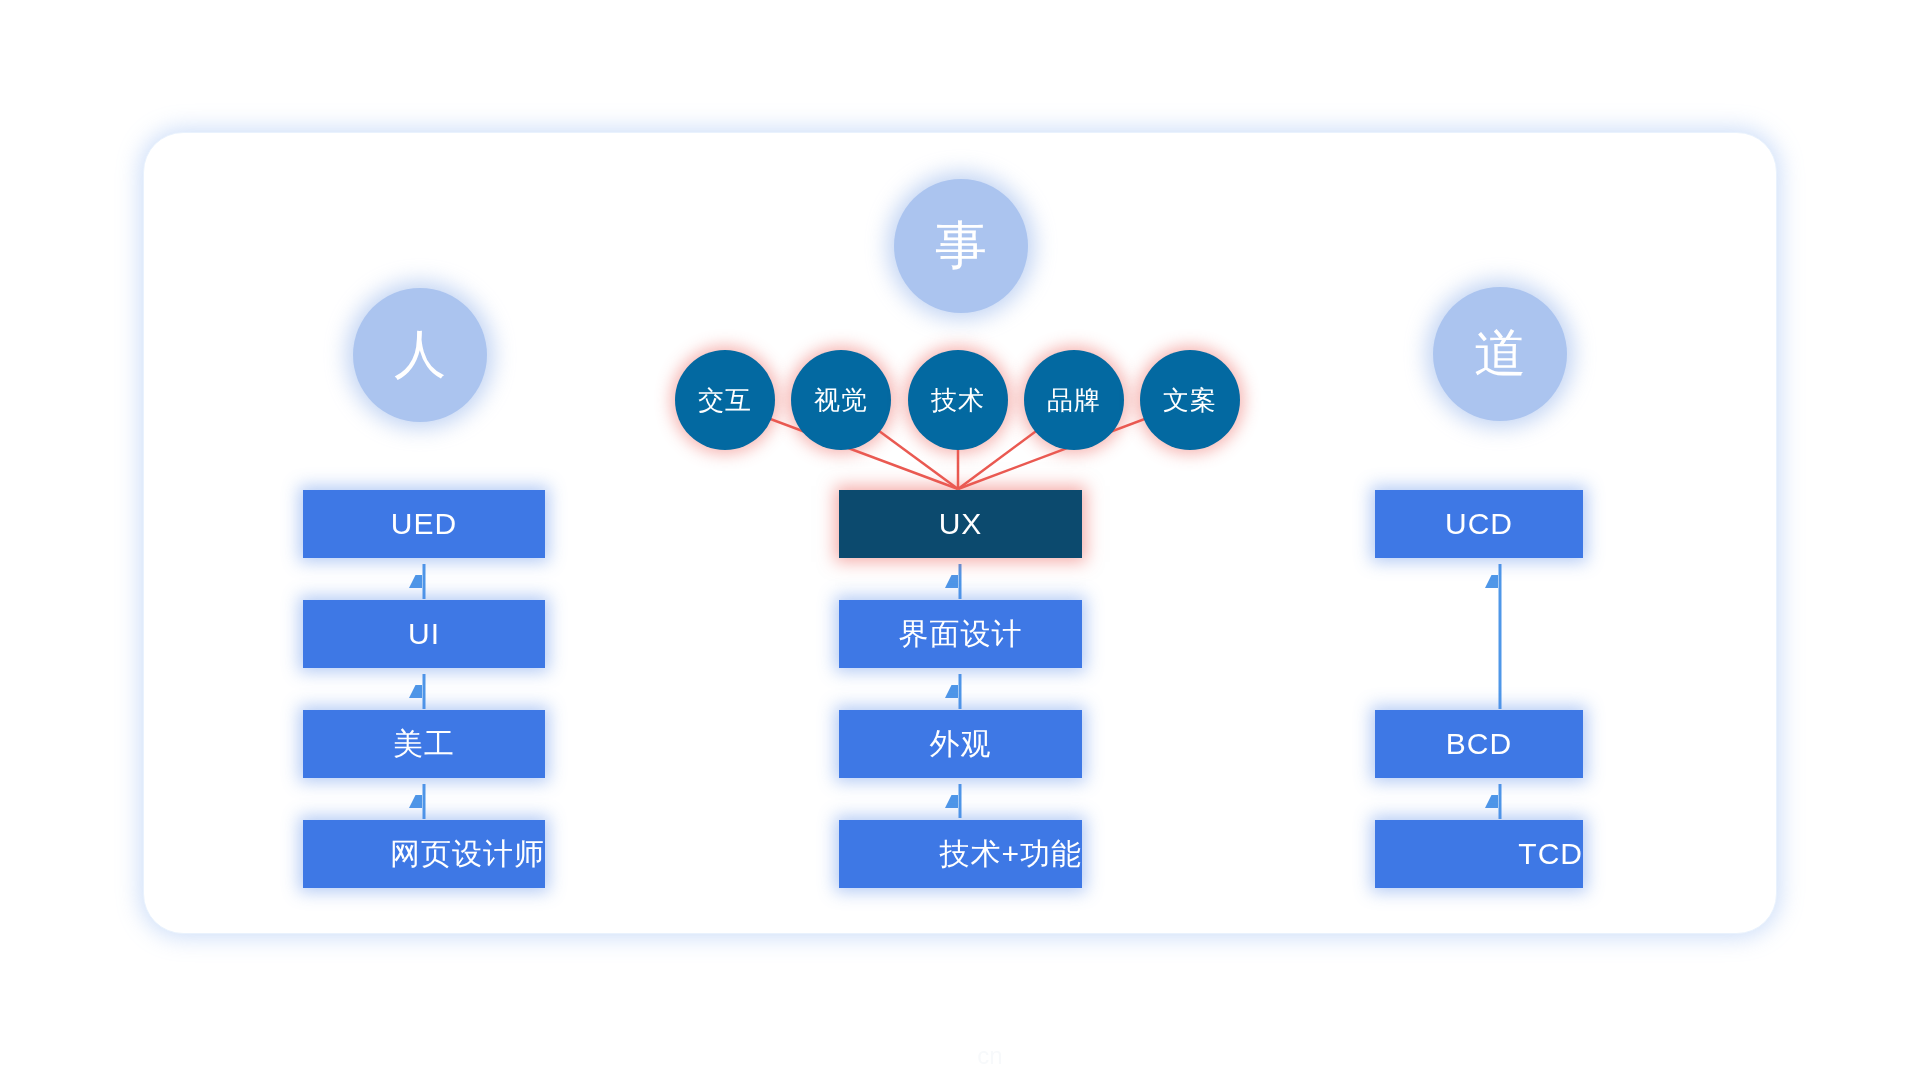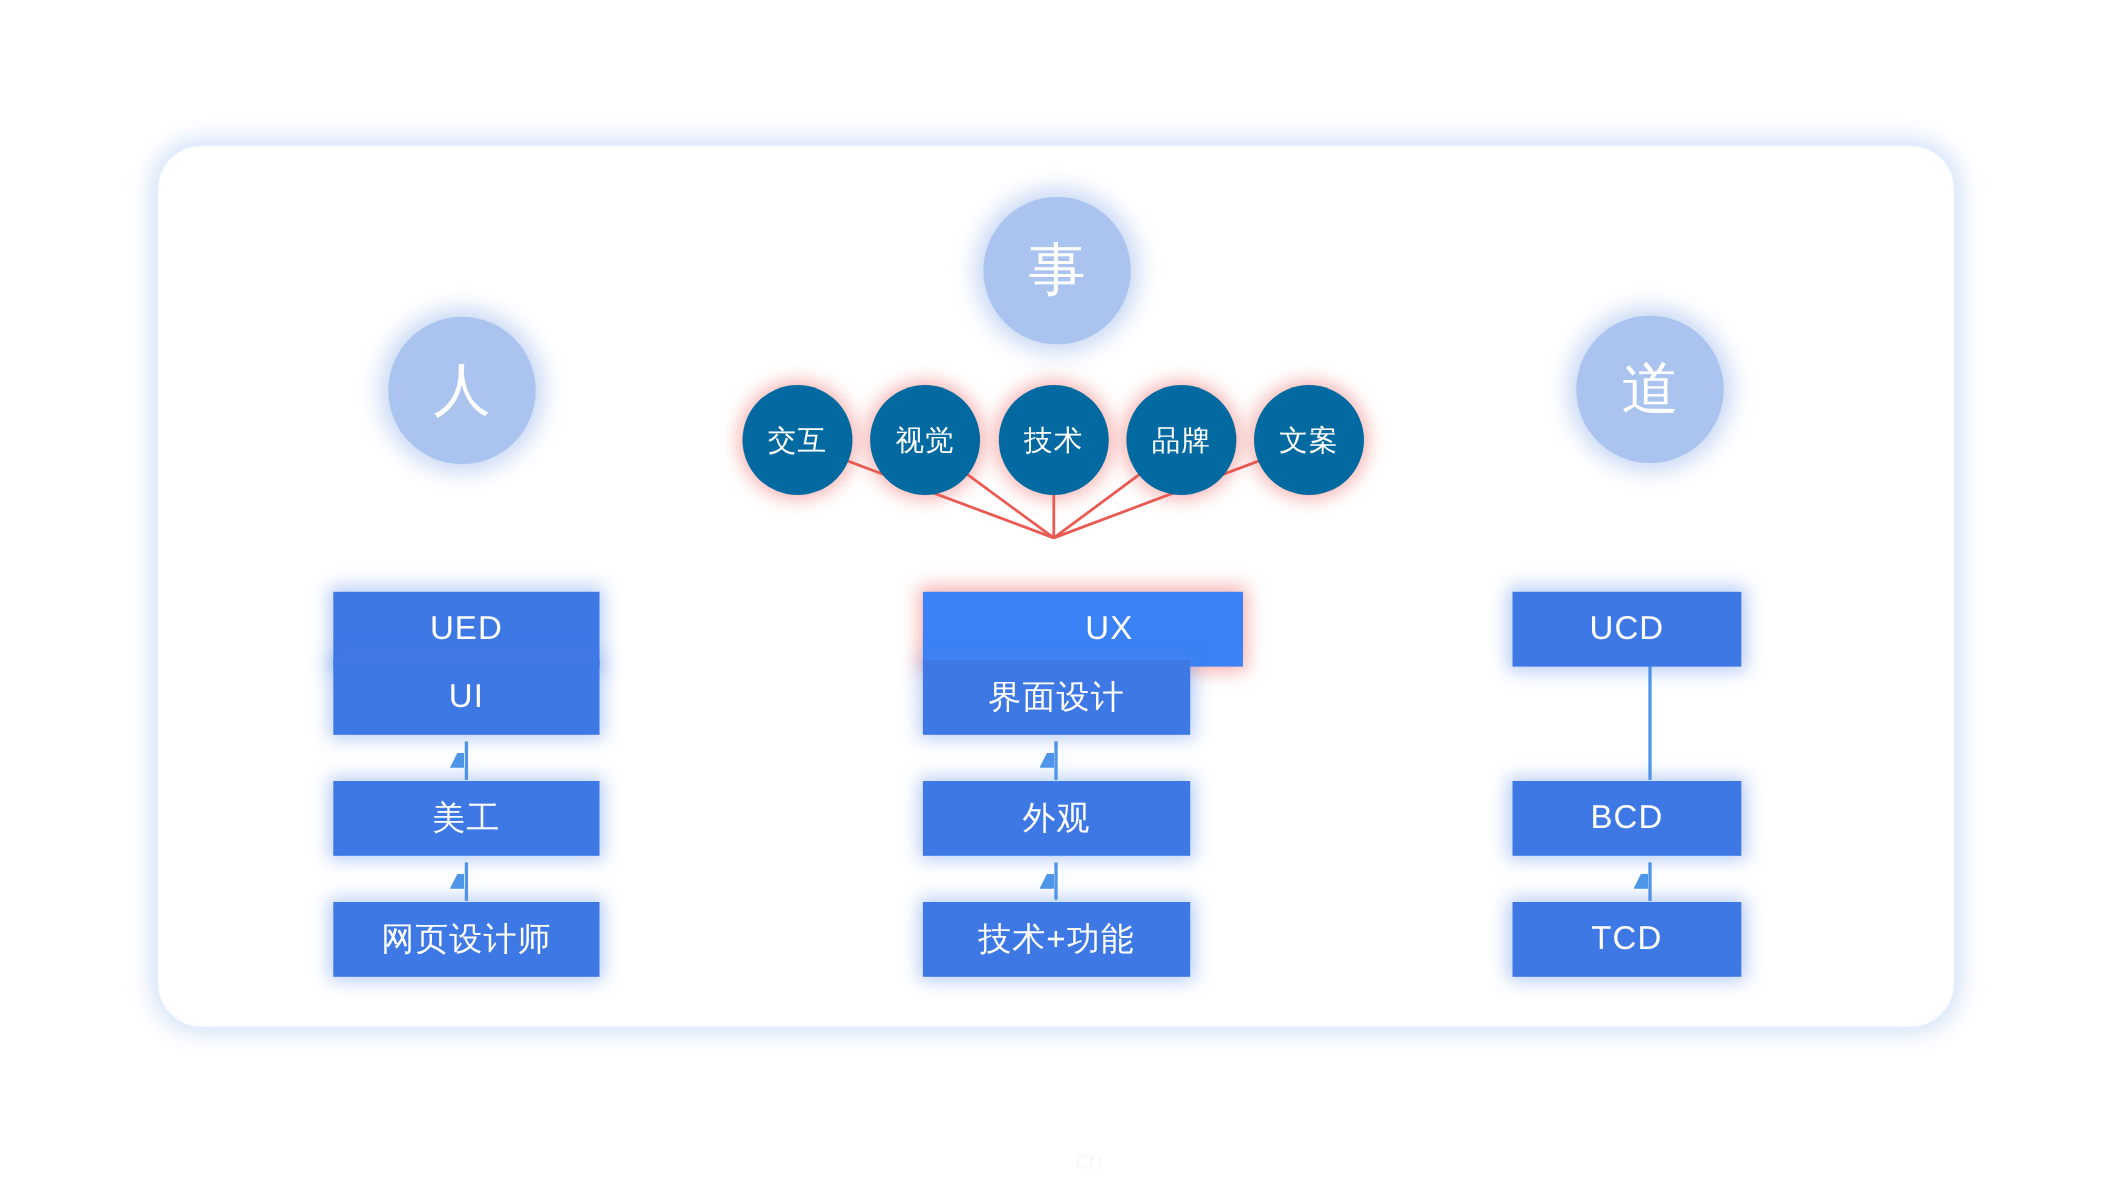--- a/index.html
+++ b/index.html
@@ -34,26 +34,26 @@
   }
   .fc-0{left:675px;} .fc-1{left:791px;} .fc-2{left:908px;} .fc-3{left:1024px;} .fc-4{left:1140px;}
 
   .node{
     position:absolute;height:68px;
     display:flex;align-items:center;justify-content:center;
     color:#ffffff;font-size:30px;font-weight:300;letter-spacing:1px;
     background:#3e78e5;
     box-shadow:0 0 16px 4px rgba(77,130,230,.42);
   }
-  .node.red{background:#3b82f6;box-shadow:0 0 16px 4px rgba(236,91,85,.5);padding-left:48px;}
+  .node.red{background:#0c4a6e;box-shadow:0 0 16px 4px rgba(236,91,85,.5);}
 
   .col-left{left:303px;width:242px;}
   .col-mid{left:839px;width:243px;}
   .col-right{left:1375px;width:208px;}
-  .row-1{top:490px;margin-top:48px;} .row-2{top:600px;align-items:center;} .row-3{top:710px;} .row-4{top:820px;}
+  .row-1{top:490px;} .row-2{top:600px;align-items:center;} .row-3{top:710px;} .row-4{top:820px;justify-content:flex-end;}
 
   .watermark{
     position:absolute;left:930px;top:1042px;width:120px;height:32px;
     color:#f7f9fb;font-size:24px;text-align:center;user-select:none;
   }
 </style>
 </head>
 <body>
 
 <div class="stage">

